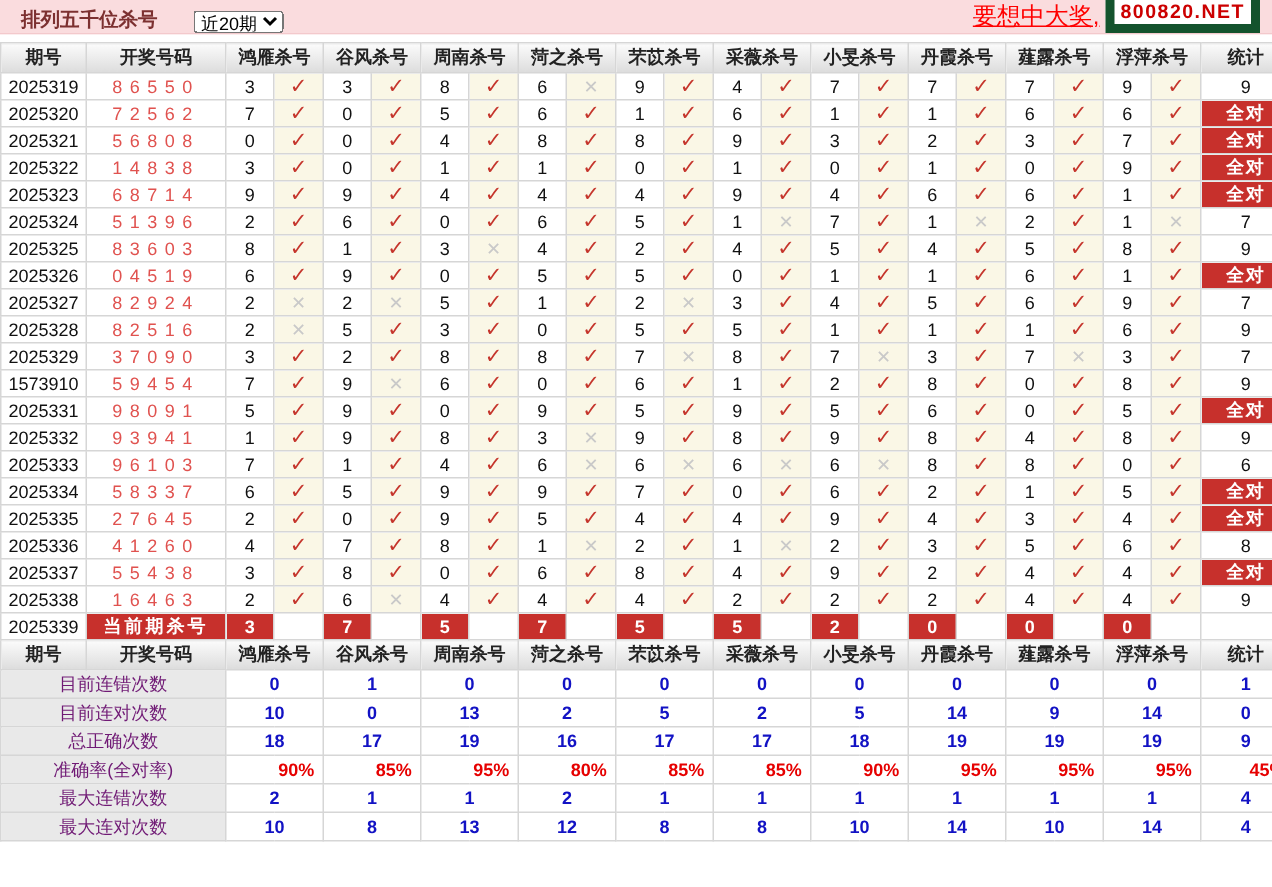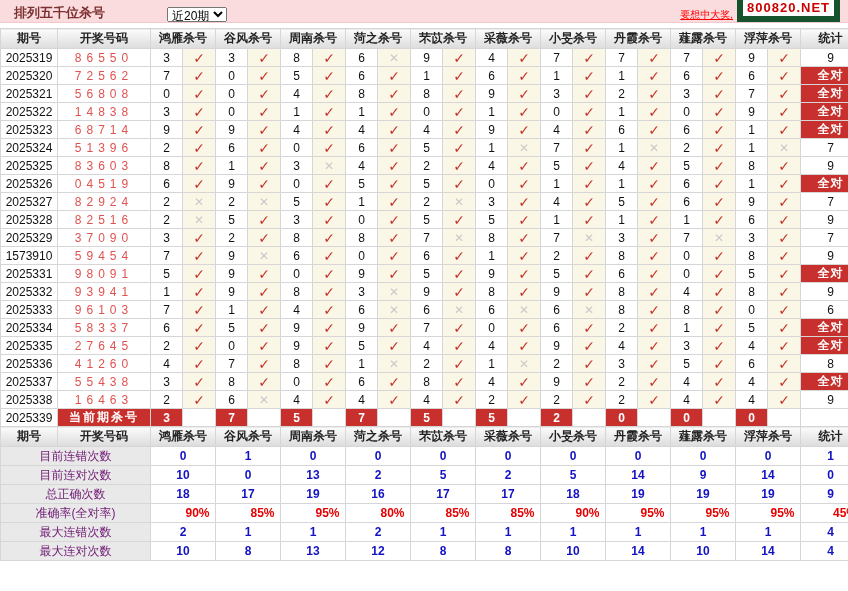--- a/index.html
+++ b/index.html
@@ -7,24 +7,24 @@
   body {
     width:848px; height:591px; overflow:hidden; background:#fff;
     font-family:"Liberation Sans","DejaVu Sans",sans-serif; font-size:12px;
   }
   .topbar {
     height:23px; background:var(--topbar-bg); display:flex; align-items:flex-end;
     padding:0 8px 0 14px; border-bottom:1px solid #f3c9cc;
   }
   .title { color:#7c3030; font-weight:700; font-size:13px; }
   .range-select {
-    margin-left:62px; font-size:12px; height:15px;
+    margin-left:24px; font-size:12px; height:15px;
     font-family:"Liberation Sans",sans-serif;
   }
-  .promo { margin-left:auto; color:#f00; text-decoration:underline; font-size:10px; cursor:pointer; }
+  .promo { margin-left:auto; color:#f00; text-decoration:underline; font-size:16px; cursor:pointer; }
   .site {
     margin-left:4px; background:#fff; border:6px solid #14532d; color:#c00;
     font-weight:700; font-size:13px; padding:1px 4px; letter-spacing:1px;
   }
   .gap { height:5px; background:#fff; }
   table.kill-table { border-collapse:collapse; table-layout:fixed; width:860px; }
   th, td { border:1px solid #d6d6d6; text-align:center; padding:0; overflow:hidden; white-space:nowrap; }
   th {
     background:linear-gradient(#fbfbfb,#dcdcdc); font-weight:700; color:#222;
     height:20px; font-size:12px;

